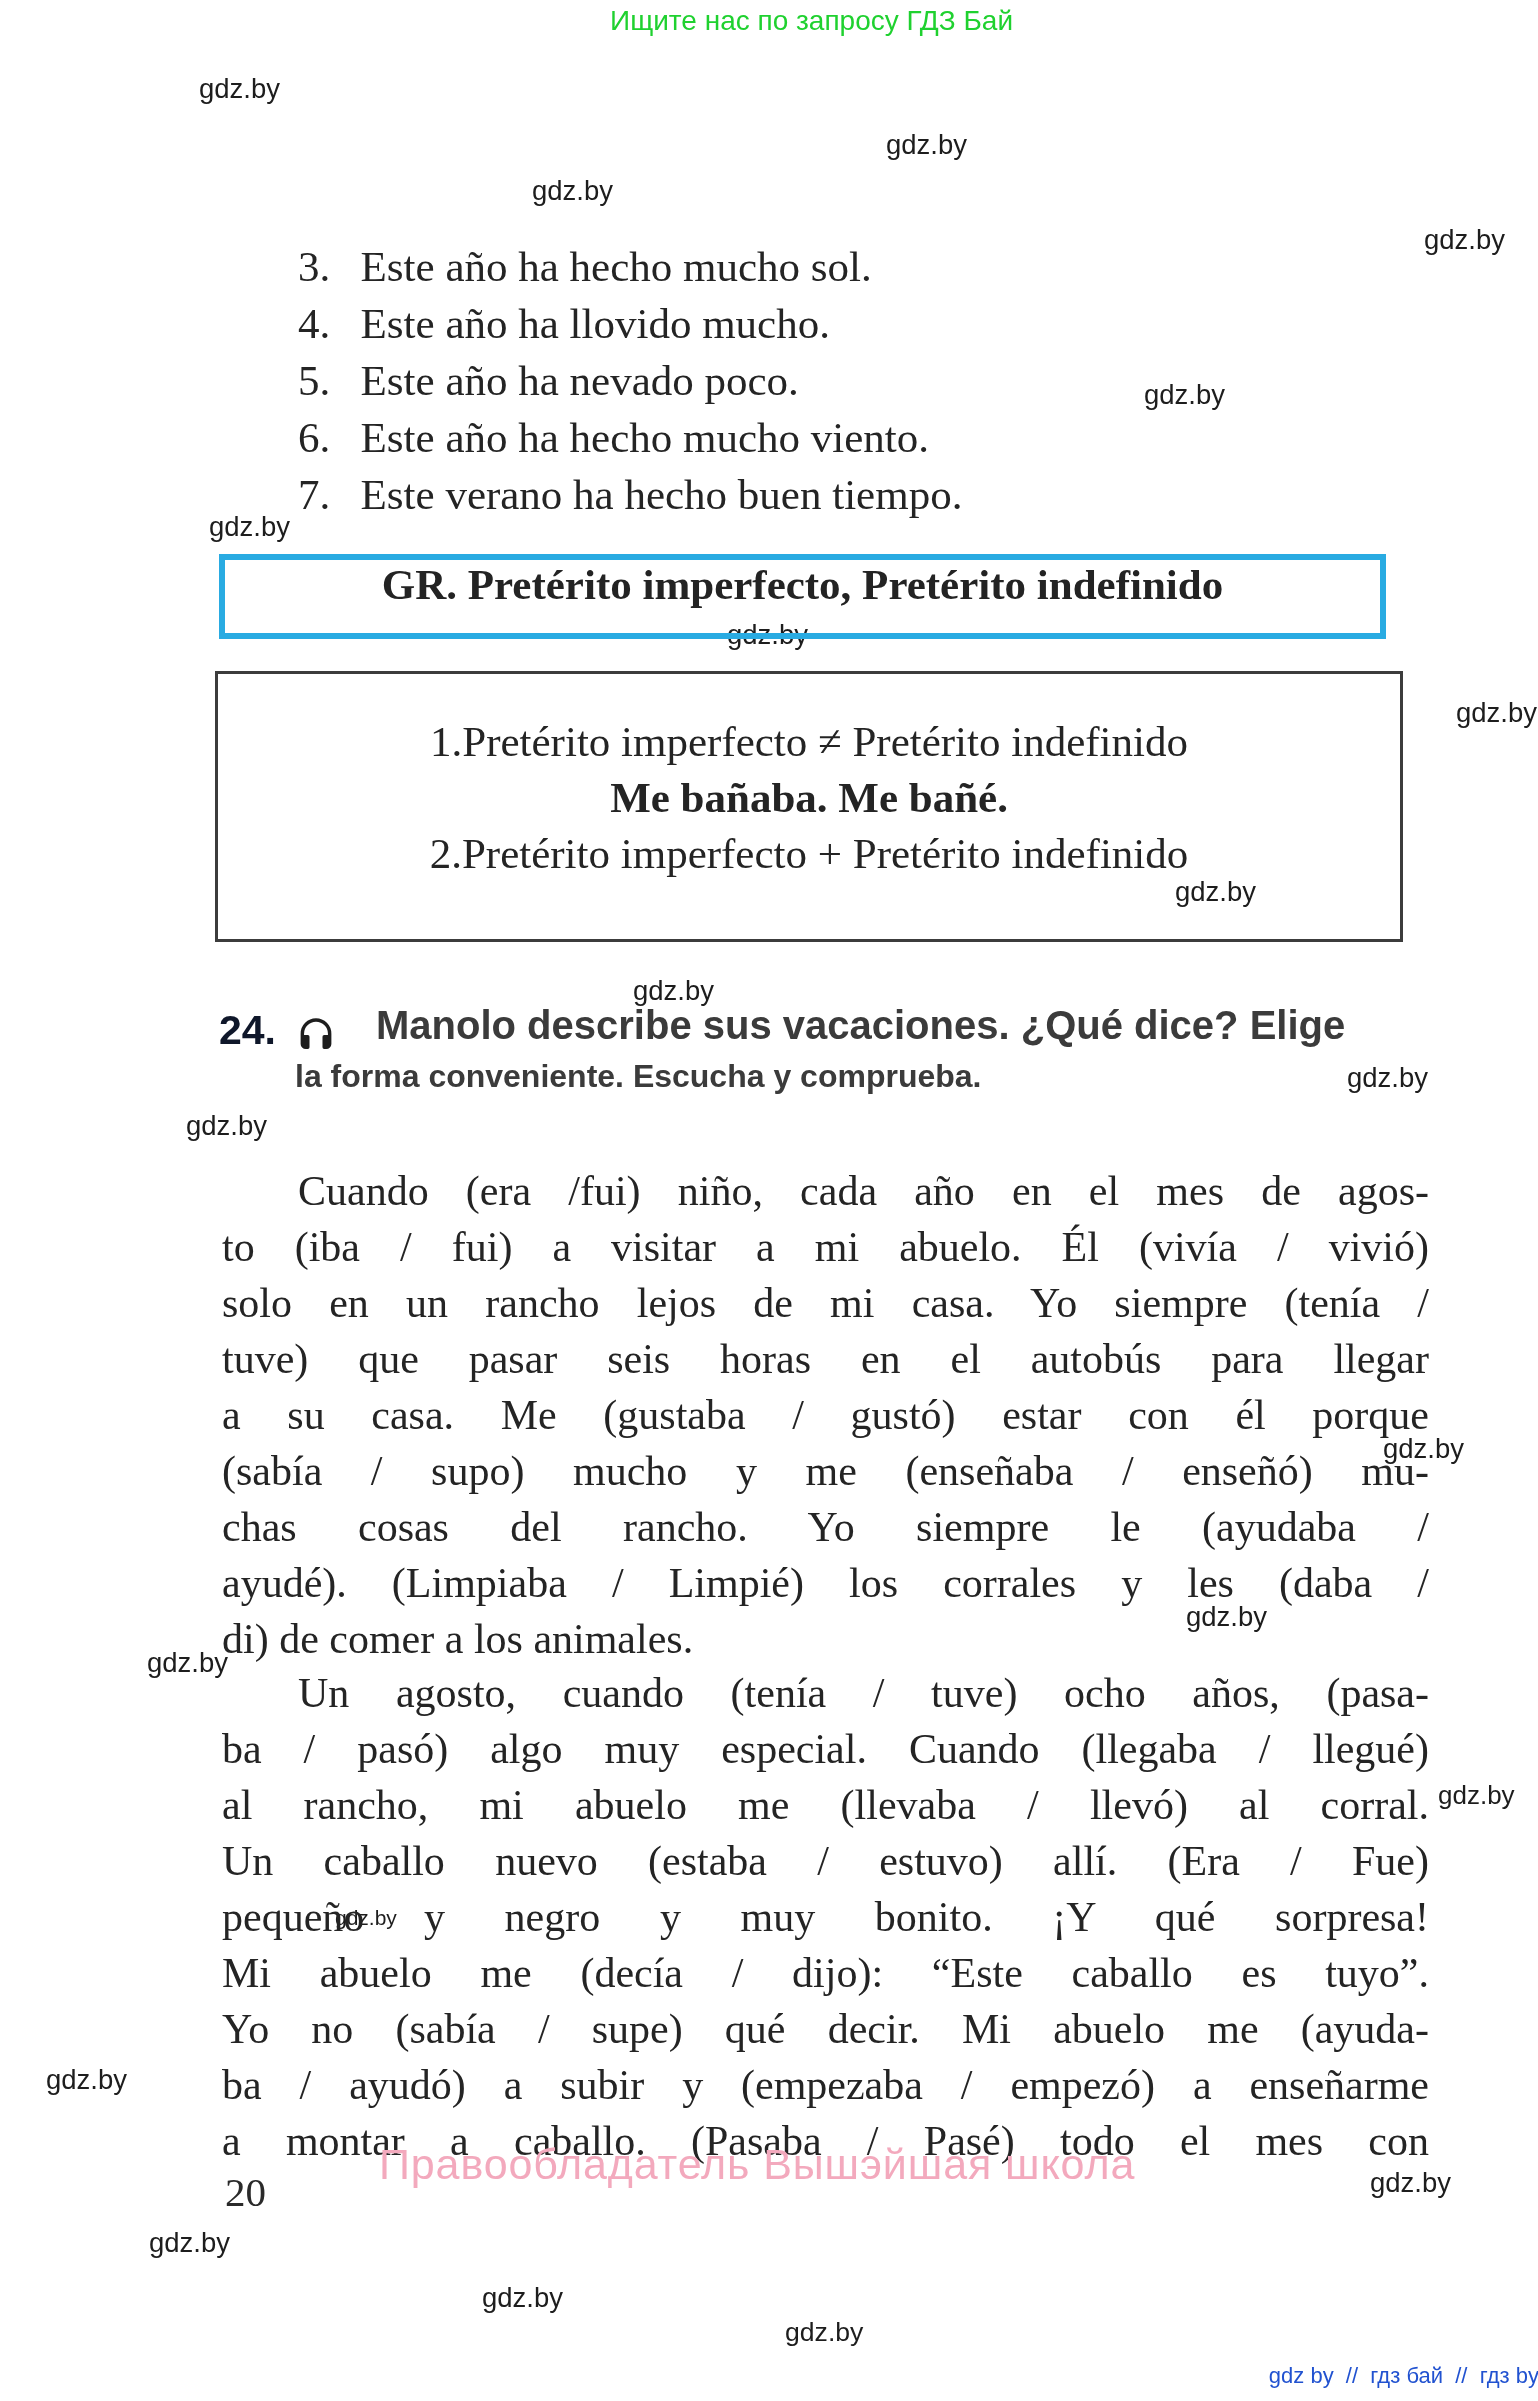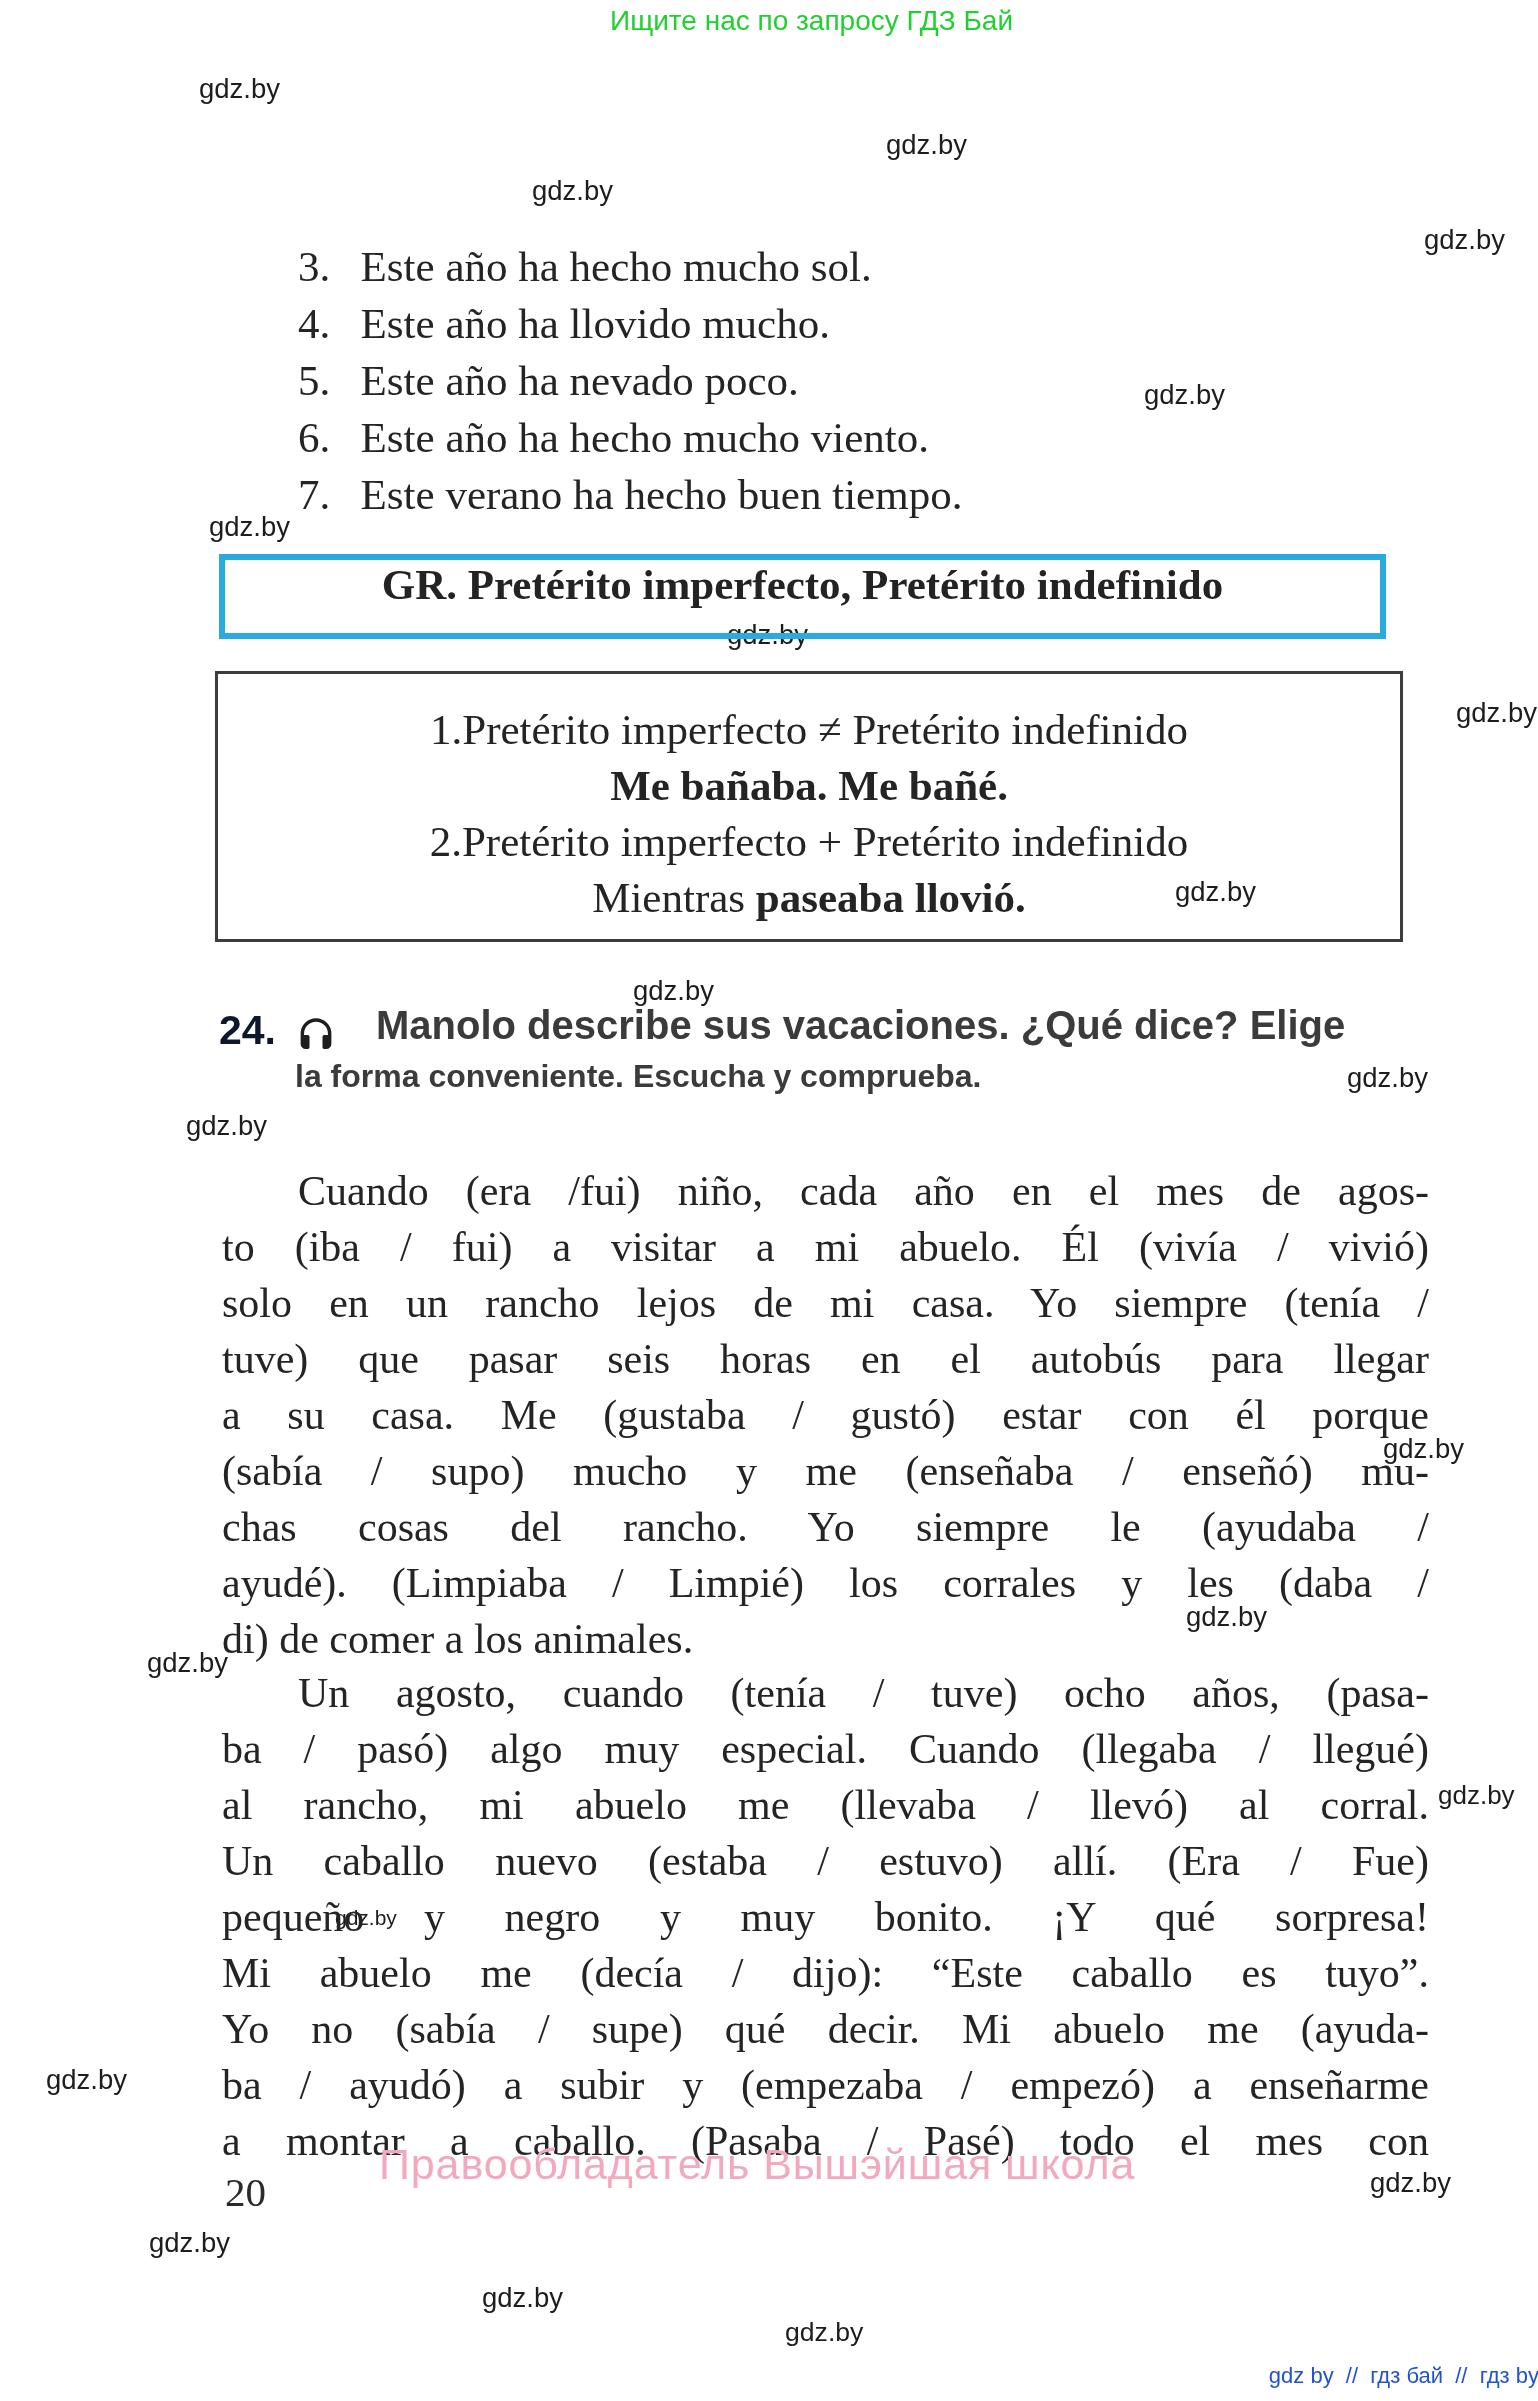--- a/index.html
+++ b/index.html
@@ -33,21 +33,21 @@
   .gr-box{
     position:absolute;left:219px;top:554px;width:1167px;height:85px;
     border:6.2px solid #29abe2;box-sizing:border-box;
     display:flex;align-items:flex-start;justify-content:center;
     font-weight:bold;font-size:43px;color:#232323;white-space:nowrap;
   }
   
   .rules-box{
     position:absolute;left:215px;top:671px;width:1188px;height:271px;
     border:3.5px solid #3c3c3c;box-sizing:border-box;
-    padding-top:28px;font-size:43px;color:#242424;
+    padding-top:40px;font-size:43px;color:#242424;
   }
   .rln{height:56px;line-height:56px;text-align:center;white-space:nowrap;}
   .bold{font-weight:bold;}
   
   .ex-num{
     position:absolute;left:219px;top:1007px;
     font-family:"Liberation Sans", sans-serif;font-weight:bold;
     font-size:41px;color:#0f172a;
   }
   .ex-icon{position:absolute;left:293px;top:1014px;width:46px;height:41px;}
@@ -136,21 +136,20 @@
   </div>
 
   <div class="gr-box">
     <span>GR. Pretérito imperfecto, Pretérito indefinido</span>
   </div>
 
   <div class="rules-box">
     <div class="rln">1.Pretérito imperfecto ≠ Pretérito indefinido</div>
     <div class="rln bold">Me bañaba. Me bañé.</div>
     <div class="rln">2.Pretérito imperfecto + Pretérito indefinido</div>
-    <div class="rln"><span>Mientras </span><span class="bold">paseaba llovió.</span></div>
   </div>
 
   <div class="ex-num">24.</div>
   <svg class="ex-icon" viewBox="0 0 24 24">
     <path fill="#1e1e1e" d="M12 2.5a9 9 0 0 0-9 9v6a3 3 0 0 0 3 3h1.2a1 1 0 0 0 1-1v-6.2a1 1 0 0 0-1-1H5v-0.8a7 7 0 0 1 14 0v0.8h-2.2a1 1 0 0 0-1 1v6.2a1 1 0 0 0 1 1H18a3 3 0 0 0 3-3v-6a9 9 0 0 0-9-9z"></path>
   </svg>
   <div class="ex-l1">Manolo describe sus vacaciones. ¿Qué dice? Elige</div>
   <div class="ex-l2">la forma conveniente. Escucha y comprueba.</div>
 
   <div class="story" style="top:1163px">

